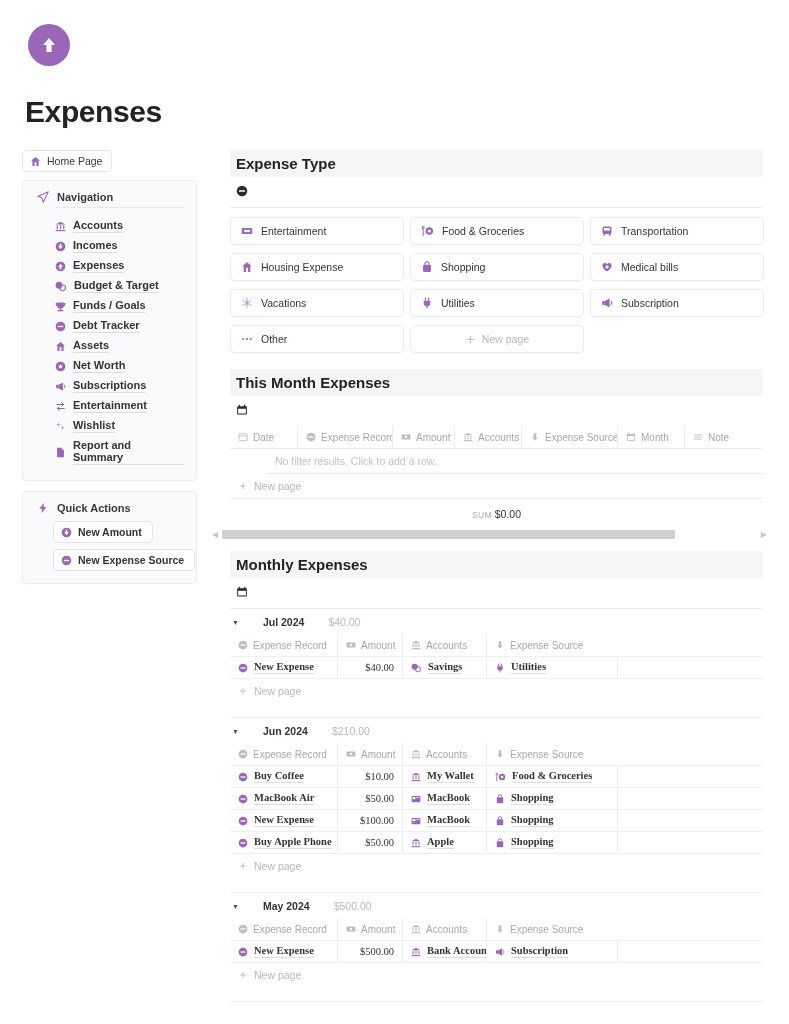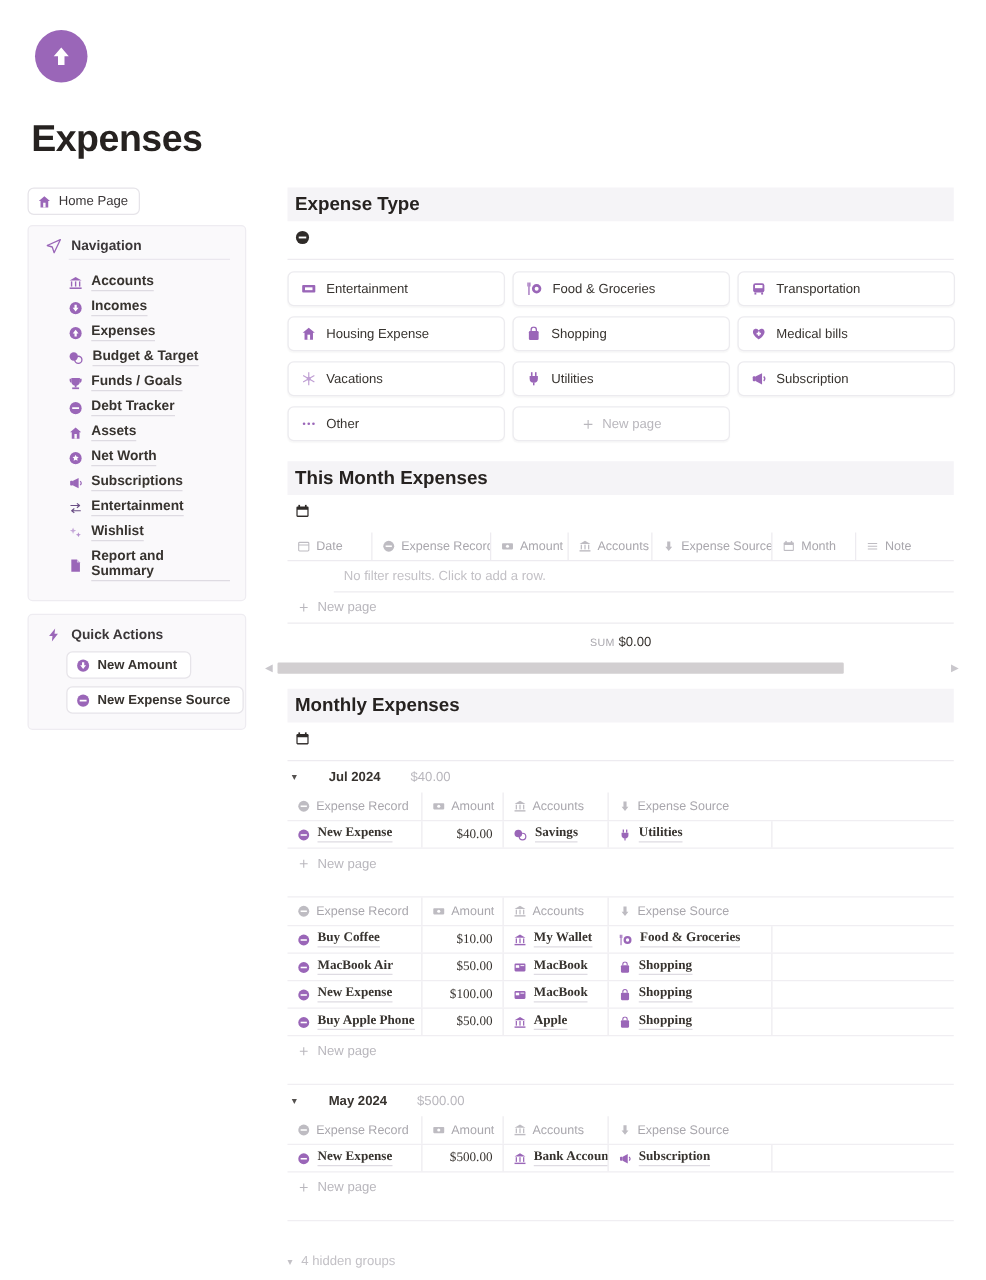--- a/index.html
+++ b/index.html
@@ -719,20 +719,25 @@
           <svg width="10" height="10" viewBox="0 0 16 16">
             <path d="M8 3v10M3 8h10" stroke="#b9b7bd" stroke-width="1.4"></path>
           </svg>
         </span>
       <span>New page</span>
     </div>
     <div class="group-sep"></div>
   </div>
 
   <div class="group">
+    <div class="group-head">
+      <span class="group-caret">▼</span>
+      <span class="group-name">Jun 2024</span>
+      <span class="group-total">$210.00</span>
+    </div>
     <div class="tbl-row">
       <div class="hcell c-rec">
         <span class="ico">
             <svg width="10" height="10" viewBox="0 0 16 16">
               <circle cx="8" cy="8" r="7" fill="#bebcc2"></circle>
               <rect x="4" y="7" width="8" height="2" fill="#fff"></rect>
             </svg>
           </span>
         <span>Expense Record</span>
       </div>

